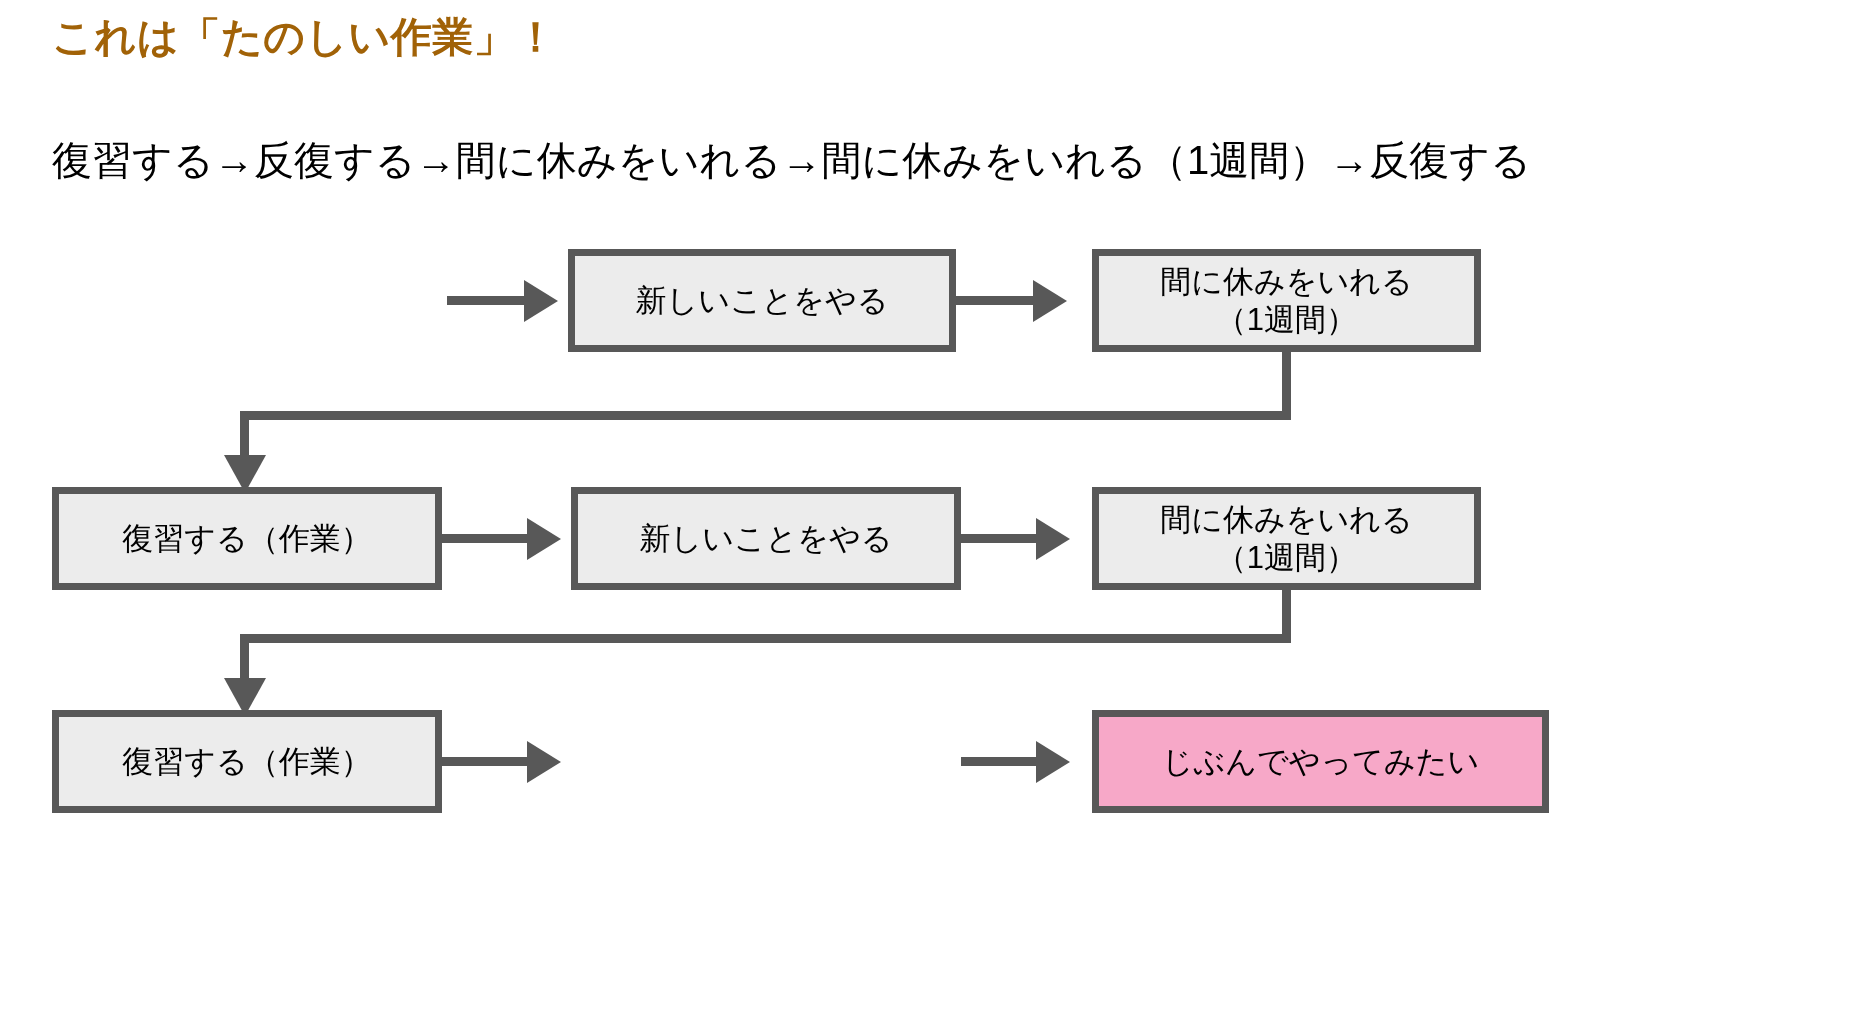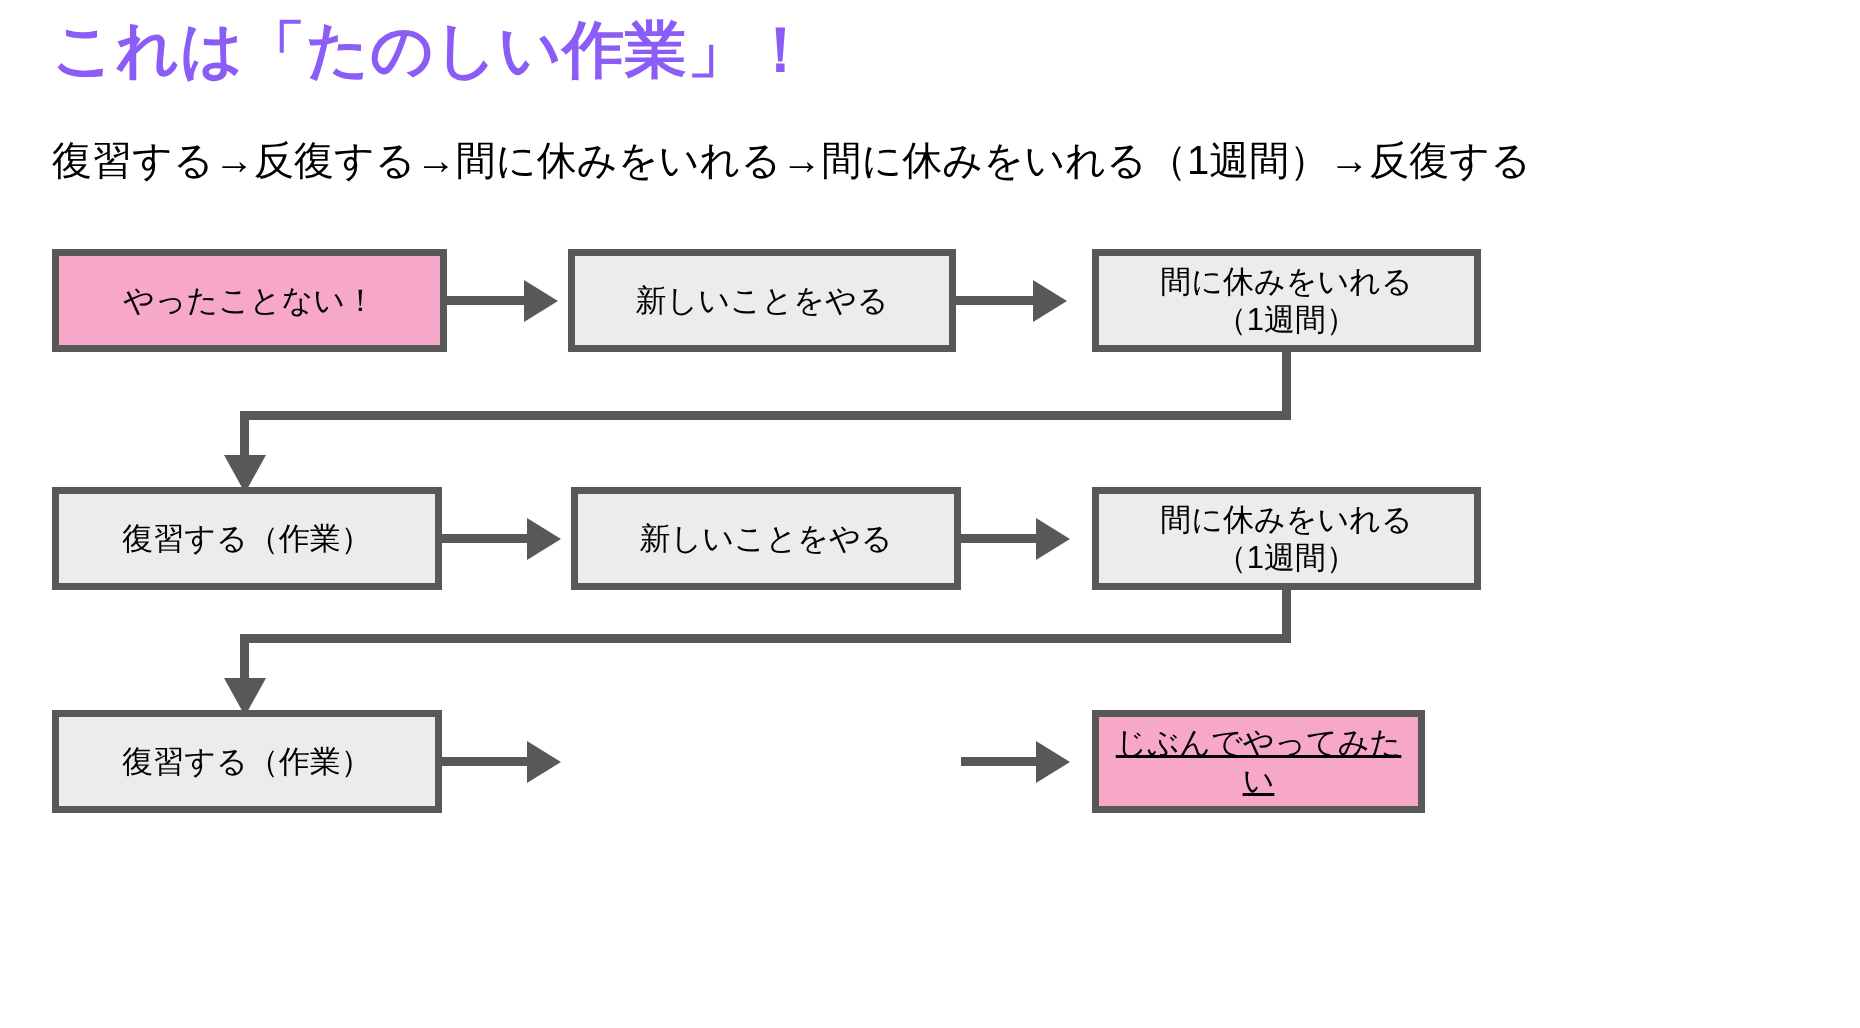--- a/index.html
+++ b/index.html
@@ -18,25 +18,25 @@
     height: 1028px;
     background: #ffffff;
     overflow: hidden;
   }
 
   
   .slide-title {
     position: absolute;
     left: 52px;
     top: 14px;
-    font-size: 62px;
+    font-size: 41px;
     font-weight: 700;
     letter-spacing: 0.5px;
     line-height: 1.15;
-    color: #8b5cf6;
+    color: #a16207;
     white-space: nowrap;
   }
   .slide-subtitle {
     position: absolute;
     left: 52px;
     top: 136px;
     font-size: 40px;
     font-weight: 400;
     line-height: 1.2;
     color: #000000;
@@ -92,21 +92,20 @@
   }
 </style>
 </head>
 <body>
 
 <div id="slide">
 
   <div class="slide-title">これは「たのしい作業」！</div>
   <div class="slide-subtitle">復習する→反復する→間に休みをいれる→間に休みをいれる（1週間）→反復する</div>
 
-  <div class="node pink" style="left:52px;  top:249px; width:395px; height:103px;">やったことない！</div>
 
   <div class="hline" style="left:447px; top:296px; width:80px;"></div>
   <div class="arrow-right" style="left:524px; top:280px;"></div>
 
   <div class="node" style="left:568px; top:249px; width:388px; height:103px;">新しいことをやる</div>
 
   <div class="hline" style="left:956px; top:296px; width:80px;"></div>
   <div class="arrow-right" style="left:1033px; top:280px;"></div>
 
   <div class="node" style="left:1092px; top:249px; width:389px; height:103px;">間に休みをいれる
@@ -137,15 +136,15 @@
 
   <div class="node" style="left:52px;  top:710px; width:390px; height:103px;">復習する（作業）</div>
 
   <div class="hline" style="left:442px; top:757px; width:86px;"></div>
   <div class="arrow-right" style="left:527px; top:741px;"></div>
 
 
   <div class="hline" style="left:961px; top:757px; width:78px;"></div>
   <div class="arrow-right" style="left:1036px; top:741px;"></div>
 
-  <div class="node pink" style="left:1092px; top:710px; width:333px; height:103px;text-decoration:underline;">じぶんでやってみたい</div>
+  <div class="node pink" style="left:1092px; top:710px; width:457px; height:103px;">じぶんでやってみたい</div>
 
 </div>
 
 </body></html>

